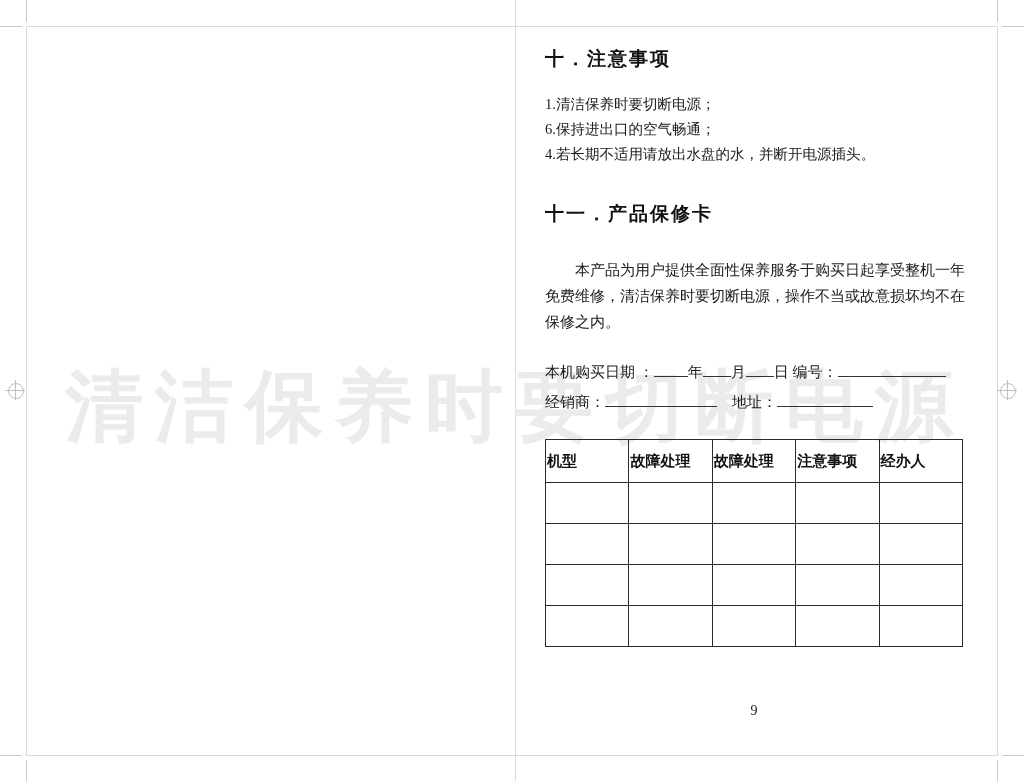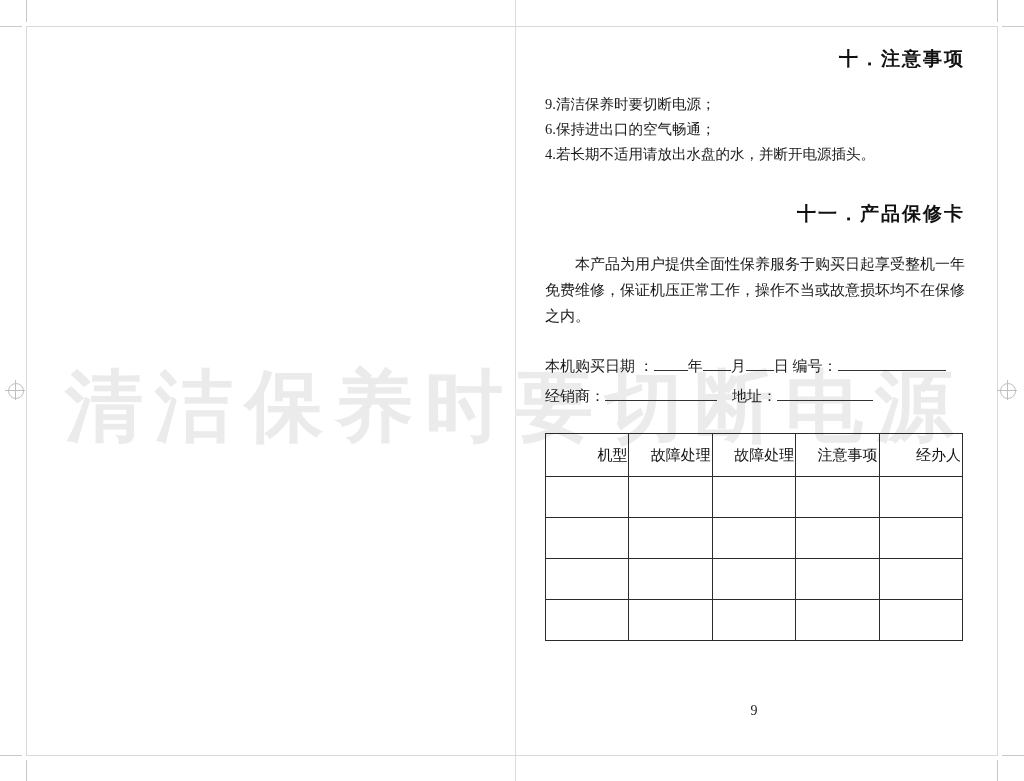--- a/index.html
+++ b/index.html
@@ -95,25 +95,24 @@
     z-index: 10;
   }
 
   h2.section-title {
     font-family: "Liberation Sans", sans-serif;
     font-size: 19px;
     font-weight: bold;
     margin: 0 0 20px 0;
     letter-spacing: 2px;
     color: #111;
-    text-align: right;
   }
   h2.section-title.second {
     margin-top: 34px;
-    margin-bottom: 24px;
+    margin-bottom: 30px;
   }
 
   .note-list {
     margin: 0;
     padding: 0;
     list-style: none;
   }
   .note-list li {
     font-size: 14.5px;
     line-height: 25px;
@@ -151,22 +150,22 @@
     margin-top: 22px;
     border-collapse: collapse;
     width: 418px;
     table-layout: fixed;
   }
   table.warranty-table th,
   table.warranty-table td {
     border: 1px solid #2b2b2b;
     height: 38px;
     font-size: 15px;
-    font-weight: normal;
-    text-align: right;
+    font-weight: bold;
+    text-align: left;
     color: #111;
   }
   table.warranty-table th {
     height: 40px;
   }
   td.remark-cell {
     text-align: left;
     padding-left: 14px;
     height: 40px;
   }
@@ -204,28 +203,28 @@
   <div class="reg" style="left:8px;  top:383px;"></div>
   <div class="reg" style="left:1000px;top:383px;"></div>
 
   <div class="watermark">清洁保养时要切断电源</div>
 
   <div class="content">
 
     <h2 class="section-title">十．注意事项</h2>
 
     <ul class="note-list">
-      <li>9.清洁保养时要切断电源；</li>
+      <li>1.清洁保养时要切断电源；</li>
       <li>6.保持进出口的空气畅通；</li>
       <li>4.若长期不适用请放出水盘的水，并断开电源插头。</li>
     </ul>
 
     <h2 class="section-title second">十一．产品保修卡</h2>
 
-    <p class="warranty-para">本产品为用户提供全面性保养服务于购买日起享受整机一年免费维修，保证机压正常工作，操作不当或故意损坏均不在保修之内。</p>
+    <p class="warranty-para">本产品为用户提供全面性保养服务于购买日起享受整机一年免费维修，清洁保养时要切断电源，操作不当或故意损坏均不在保修之内。</p>
 
     <div class="field-line">
       <span>本机购买日期 ：</span><span class="blank b-sm"></span><span>年</span><span class="blank b-md"></span><span>月</span><span class="blank b-md"></span><span>日</span>&nbsp;<span>编号：</span><span class="blank b-xxl"></span>
     </div>
 
     <div class="field-line">
       <span>经销商：</span><span class="blank b-lg"></span>&nbsp;&nbsp;&nbsp;&nbsp;<span>地址：</span><span class="blank b-xl"></span>
     </div>
 
     <table class="warranty-table">

